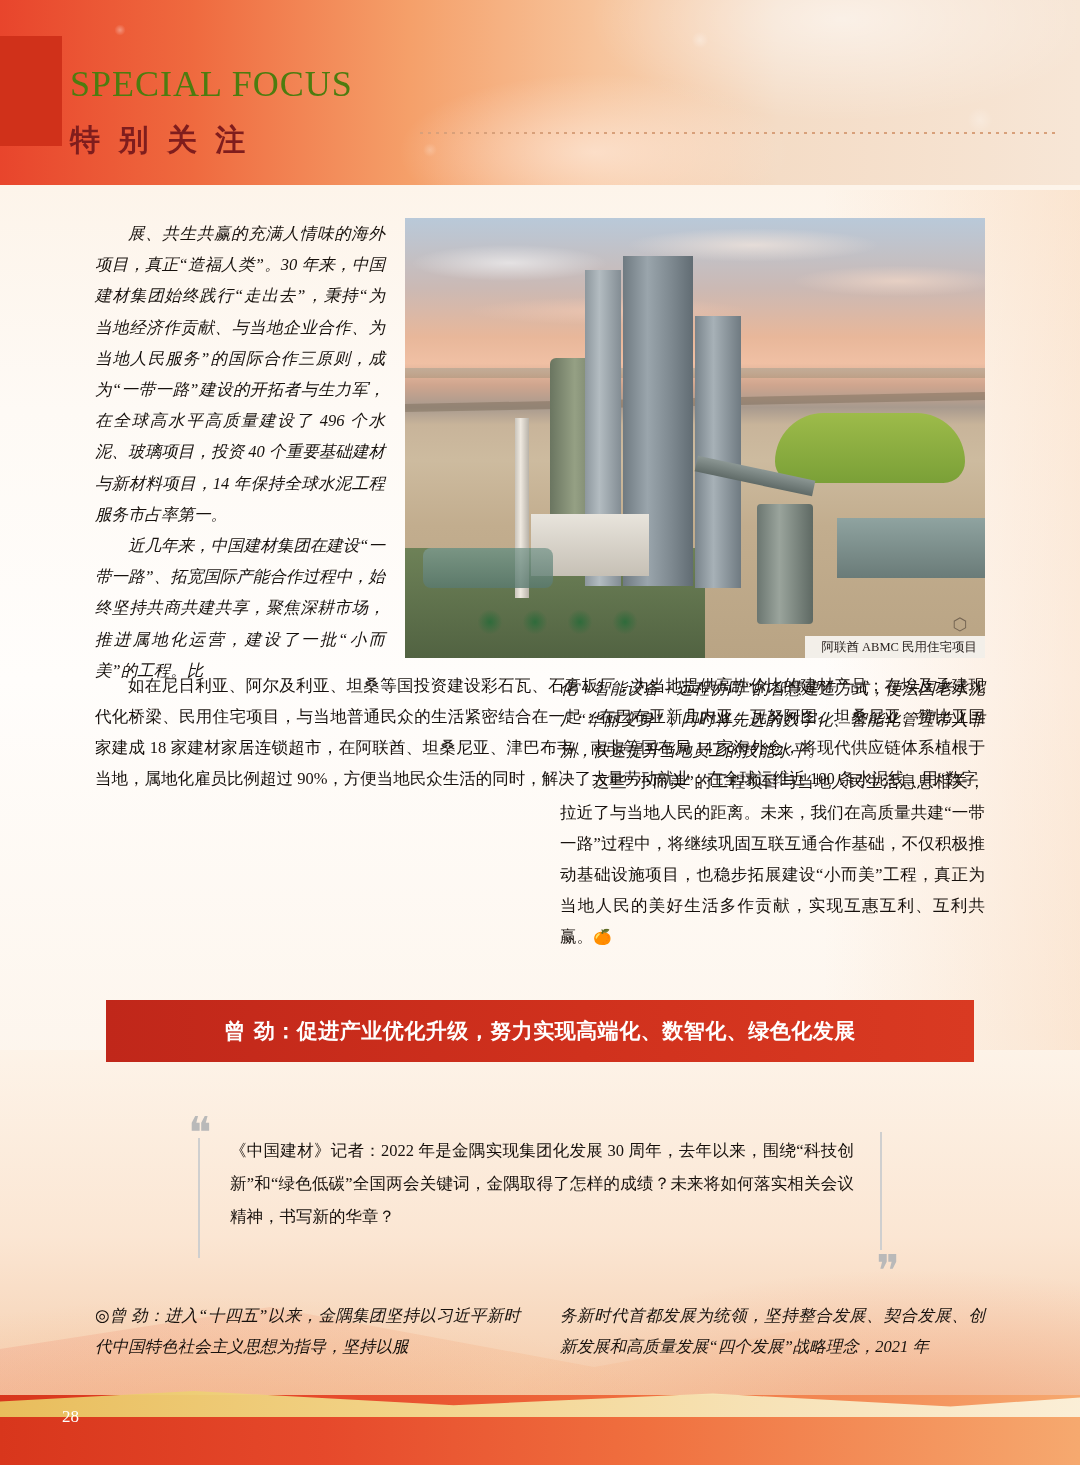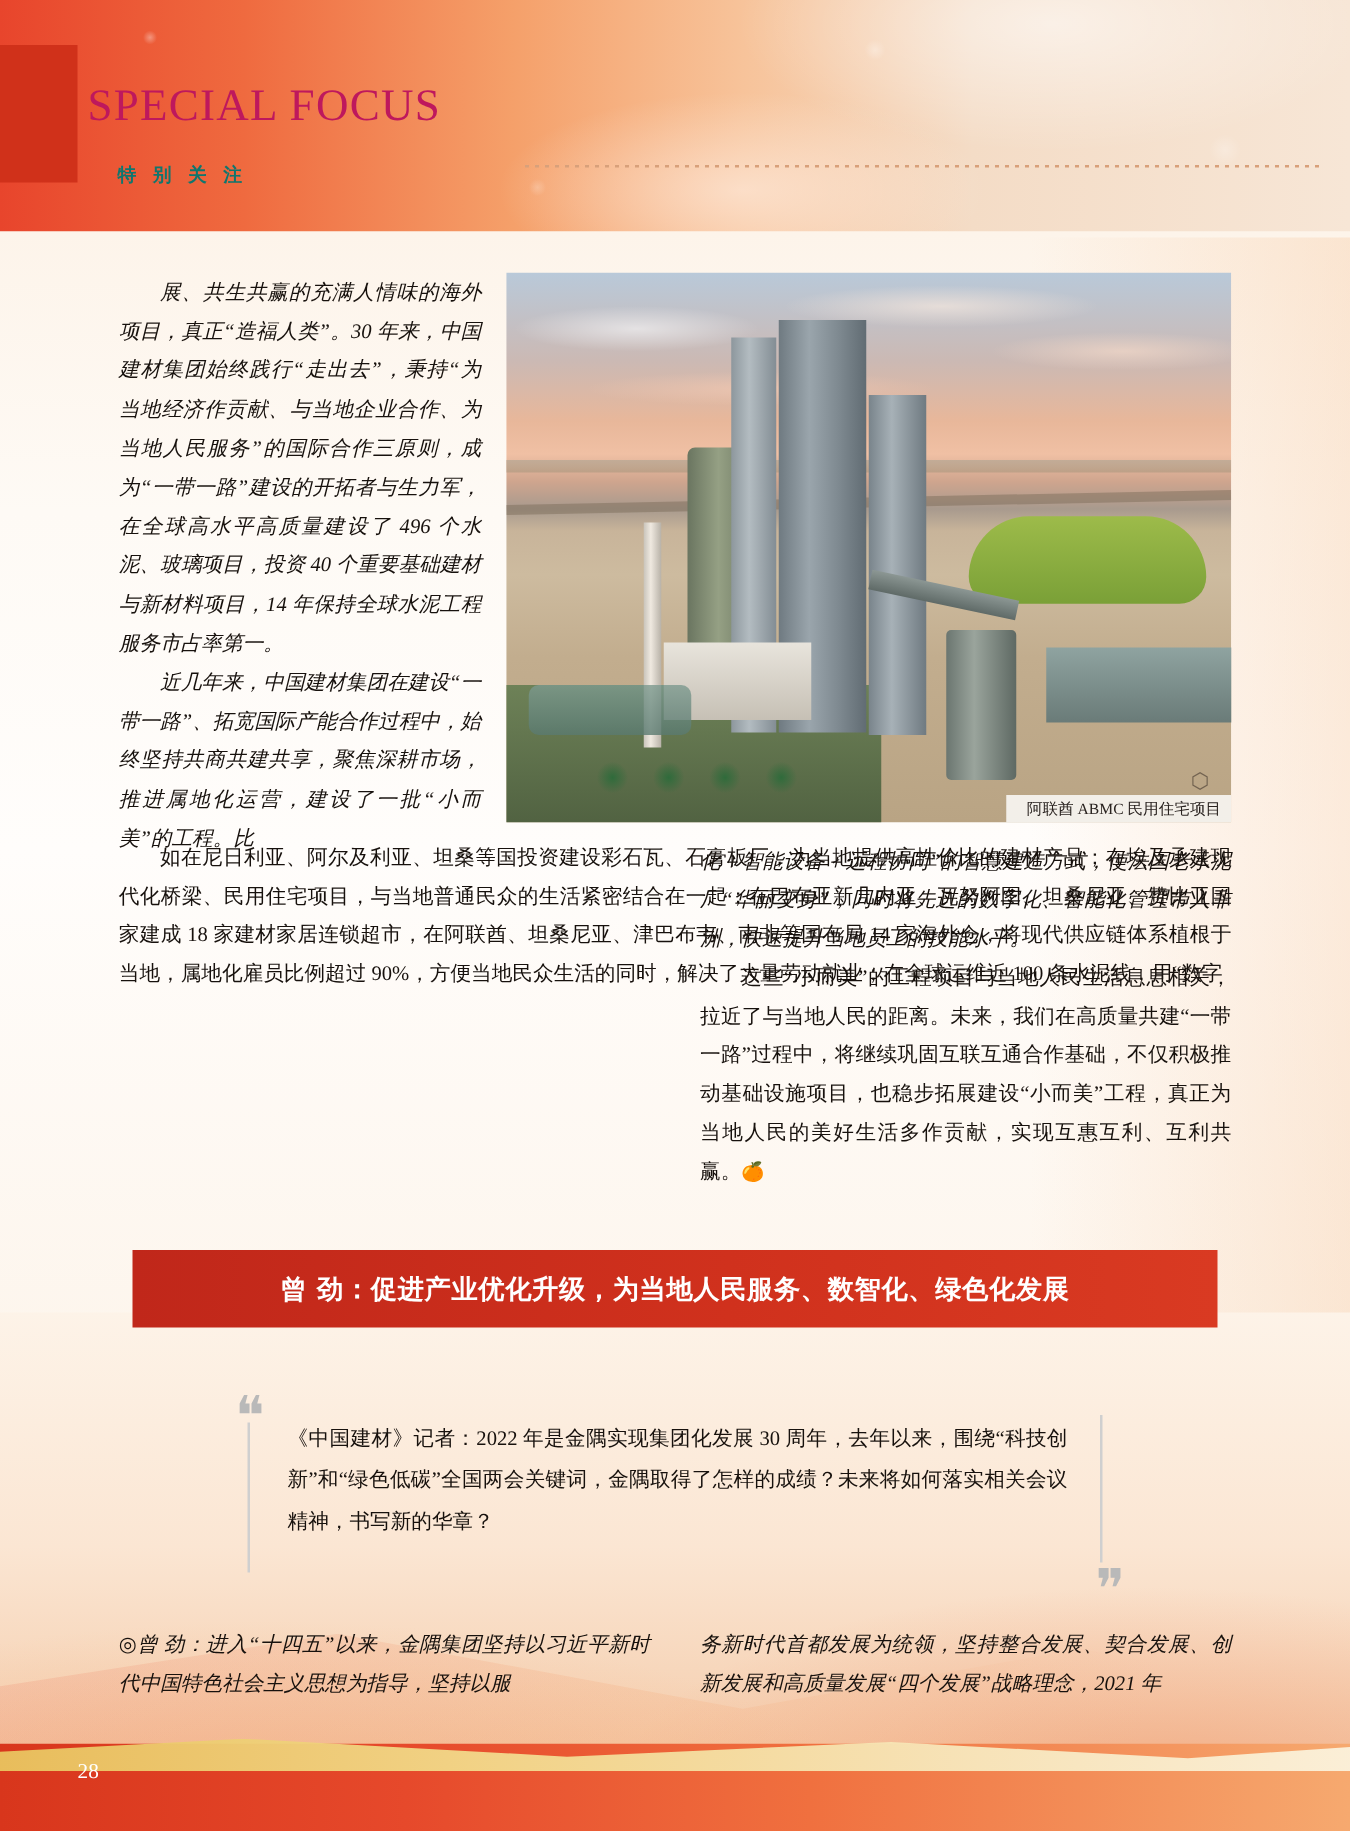--- a/index.html
+++ b/index.html
@@ -58,27 +58,27 @@
 
   
   .header{position:absolute;left:0;top:36px;width:1080px;height:110px;}
   .header-redbar{
     position:absolute;left:0;top:0;width:62px;height:110px;
     background:#d0311a;
   }
   .header-en{
     position:absolute;left:70px;top:48px;
     font-family:"Liberation Serif","DejaVu Serif",serif;
-    font-size:36px;letter-spacing:1px;color:#be185d;font-weight:400;
+    font-size:36px;letter-spacing:1px;color:#4d7c0f;font-weight:400;
     transform:translateY(-50%);
   }
   .header-cn{
     position:absolute;left:70px;top:104px;transform:translateY(-50%);
     font-family:"DejaVu Sans","Liberation Sans",sans-serif;
-    font-size:15px;font-weight:bold;color:#0f766e;letter-spacing:4px;margin-left:24px;
+    font-size:30px;font-weight:bold;color:#7f1d1d;letter-spacing:4px;
   }
   .header-dots{
     position:absolute;left:420px;top:96px;width:640px;height:2px;
     background:repeating-linear-gradient(90deg,#d8a07a 0 3px, rgba(255,255,255,0) 3px 8px);
   }
 
   
   .article{position:absolute;left:95px;top:218px;width:890px;}
   .col-left{
     position:absolute;left:0;top:0;width:290px;font-style:italic;
@@ -309,21 +309,21 @@
       <p class="body noindent">化＋智能设备＋远程协同”的智慧建造方式，使法国老水泥厂“华丽变身”，同时将先进的数字化、智能化管理带入非洲，快速提升当地员工的技能水平。</p>
       <p class="body">
         <span>这些“小而美”的工程项目与当地人民生活息息相关，拉近了与当地人民的距离。未来，我们在高质量共建“一带一路”过程中，将继续巩固互联互通合作基础，不仅积极推动基础设施项目，也稳步拓展建设“小而美”工程，真正为当地人民的美好生活多作贡献，实现互惠互利、互利共赢。</span><span class="emoji">🍊</span>
       </p>
     </div>
   </div>
 
 </div>
 
 <div class="banner">
-  <span class="banner-text">曾  劲：促进产业优化升级，为当地人民服务、数智化、绿色化发展</span>
+  <span class="banner-text">曾  劲：促进产业优化升级，努力实现高端化、数智化、绿色化发展</span>
 </div>
 
 <div class="quote">
   <div class="mark-open">❝</div>
   <div class="rule-left"></div>
   <div class="rule-right"></div>
   <div class="qtext">《中国建材》记者：2022 年是金隅实现集团化发展 30 周年，去年以来，围绕“科技创新”和“绿色低碳”全国两会关键词，金隅取得了怎样的成绩？未来将如何落实相关会议精神，书写新的华章？</div>
   <div class="mark-close">❞</div>
 </div>
 

